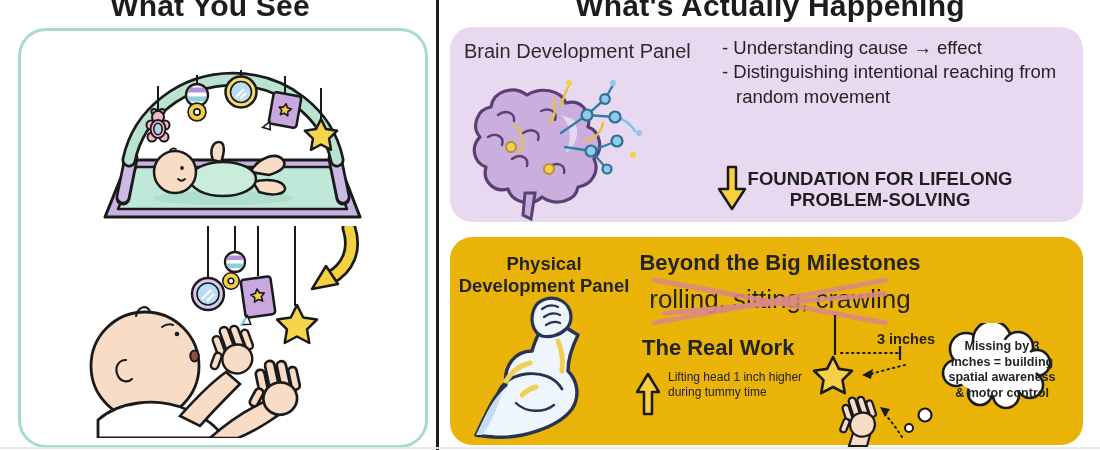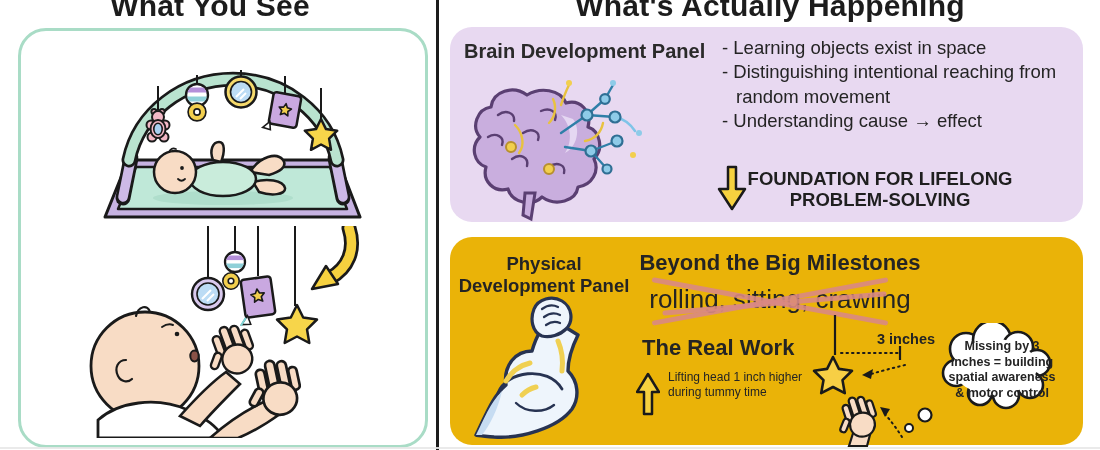--- a/index.html
+++ b/index.html
@@ -5,21 +5,21 @@
   html,body{margin:0;padding:0;background:#fff;}
   #canvas{position:relative;width:1100px;height:450px;background:#ffffff;overflow:hidden;
           font-family:"Liberation Sans","DejaVu Sans",sans-serif;color:#242424;}
   .abs{position:absolute;}
   .section-title{font-size:30px;font-weight:700;text-align:center;color:#1c1c1c;letter-spacing:.2px;}
   .divider{width:3px;height:450px;background:#1c1c1c;}
   .left-frame{width:404px;height:414px;border:3px solid #a9dcc6;border-radius:28px;background:#fff;}
   .panel{border-radius:22px;}
   .panel-brain{width:633px;height:195px;background:#e8d9f1;}
   .panel-physical{width:633px;height:208px;background:#eab308;}
-  .panel-label{font-size:20px;font-weight:700;color:#2a2a2a;}
+  .panel-label{font-size:20px;font-weight:400;color:#2a2a2a;}
   .bullets{width:350px;font-size:18.5px;line-height:1.32;font-weight:500;}
   .bullets div{padding-left:14px;text-indent:-14px;}
   .foundation-caption{width:268px;font-size:18.5px;font-weight:700;line-height:1.15;text-align:center;color:#1f1f1f;}
   .phys-label{width:172px;font-size:18.5px;font-weight:600;text-align:center;line-height:1.18;}
   .big-heading{font-size:22px;font-weight:700;text-align:center;white-space:nowrap;}
   .crossed-text{font-size:26px;font-weight:500;text-align:center;white-space:nowrap;color:#242424;}
   .xline{height:4.5px;background:#d98884;border-radius:3px;opacity:.9;}
   .realwork-heading{font-size:22px;font-weight:700;white-space:nowrap;}
   .note-text{width:164px;font-size:12px;line-height:1.28;font-weight:500;}
   .measure-label{font-size:14.5px;font-weight:600;white-space:nowrap;}
@@ -220,23 +220,22 @@
       </g>
       <g fill="#f2cf4e" stroke="#b8902e" stroke-width="2">
         <circle cx="46" cy="70" r="5"></circle>
           <circle cx="84" cy="92" r="5"></circle>
         <circle cx="104" cy="6" r="3" stroke="none"></circle>
           <circle cx="168" cy="78" r="3" stroke="none"></circle>
       </g>
     </svg>
 
     <div class="abs bullets" style="left:272px;top:9px;">
-      <div>- Learning objects exist in space</div>
+      <div>- Understanding cause → effect</div>
       <div>- Distinguishing intentional reaching from random movement</div>
-      <div>- Understanding cause → effect</div>
     </div>
 
     <svg class="abs" style="left:266px;top:138px;" width="32" height="46" viewBox="0 0 32 46">
       <path d="M12,2 L20,2 L20,24 L29,24 L16,44 L3,24 L12,24 Z" fill="#f6d13f" stroke="#1a1a1a" stroke-width="2.5" stroke-linejoin="round"></path>
     </svg>
     <div class="abs foundation-caption" style="left:296px;top:141px;">FOUNDATION FOR LIFELONG PROBLEM-SOLVING</div>
   </div>
 
   <div class="abs panel panel-physical" style="left:450px;top:237px;">
     <div class="abs phys-label" style="left:8px;top:16px;">Physical Development Panel</div>

